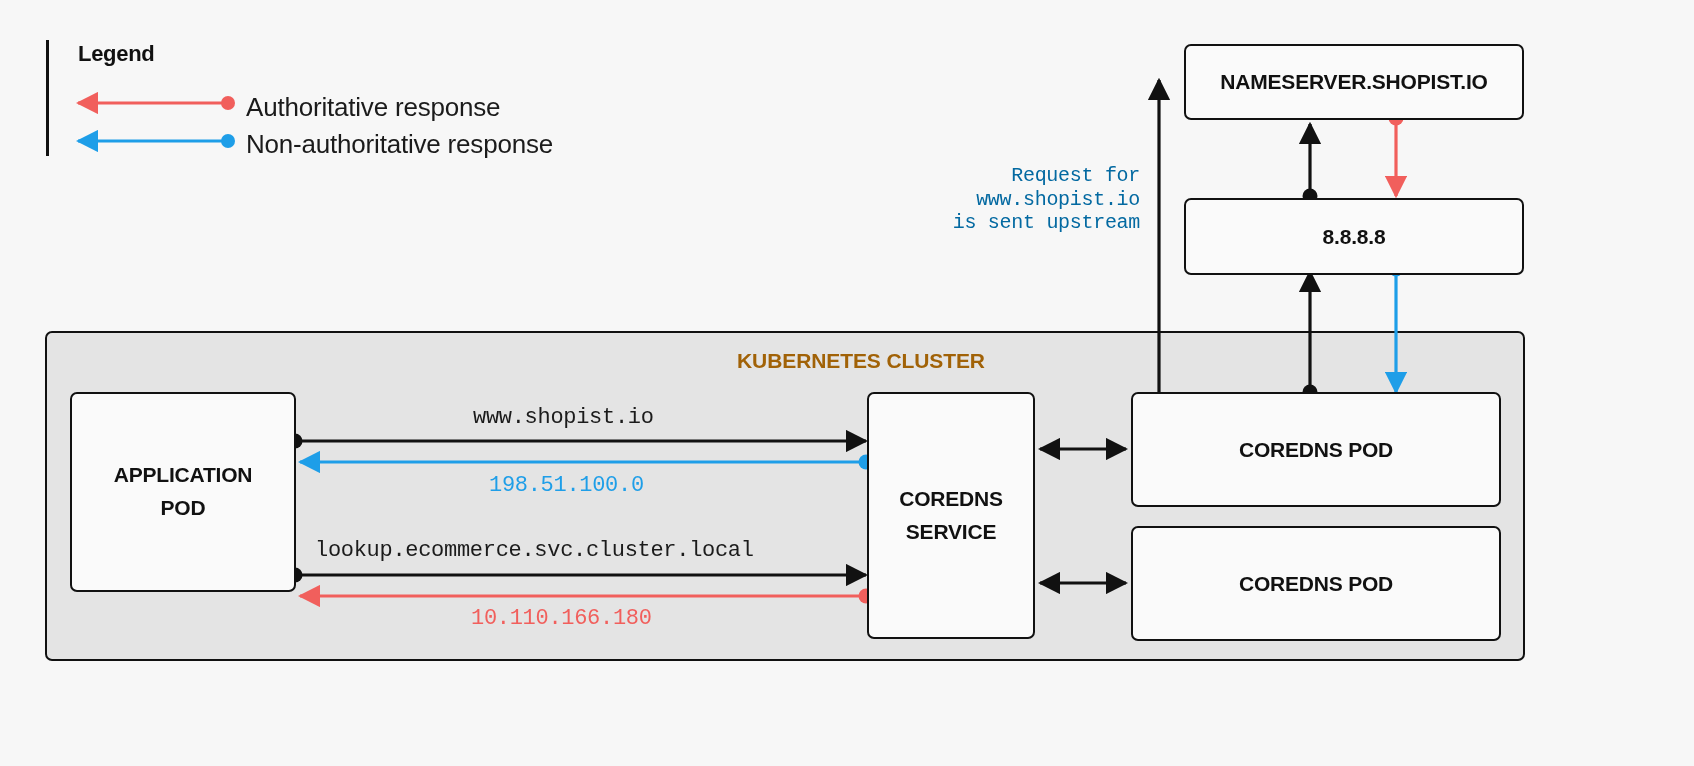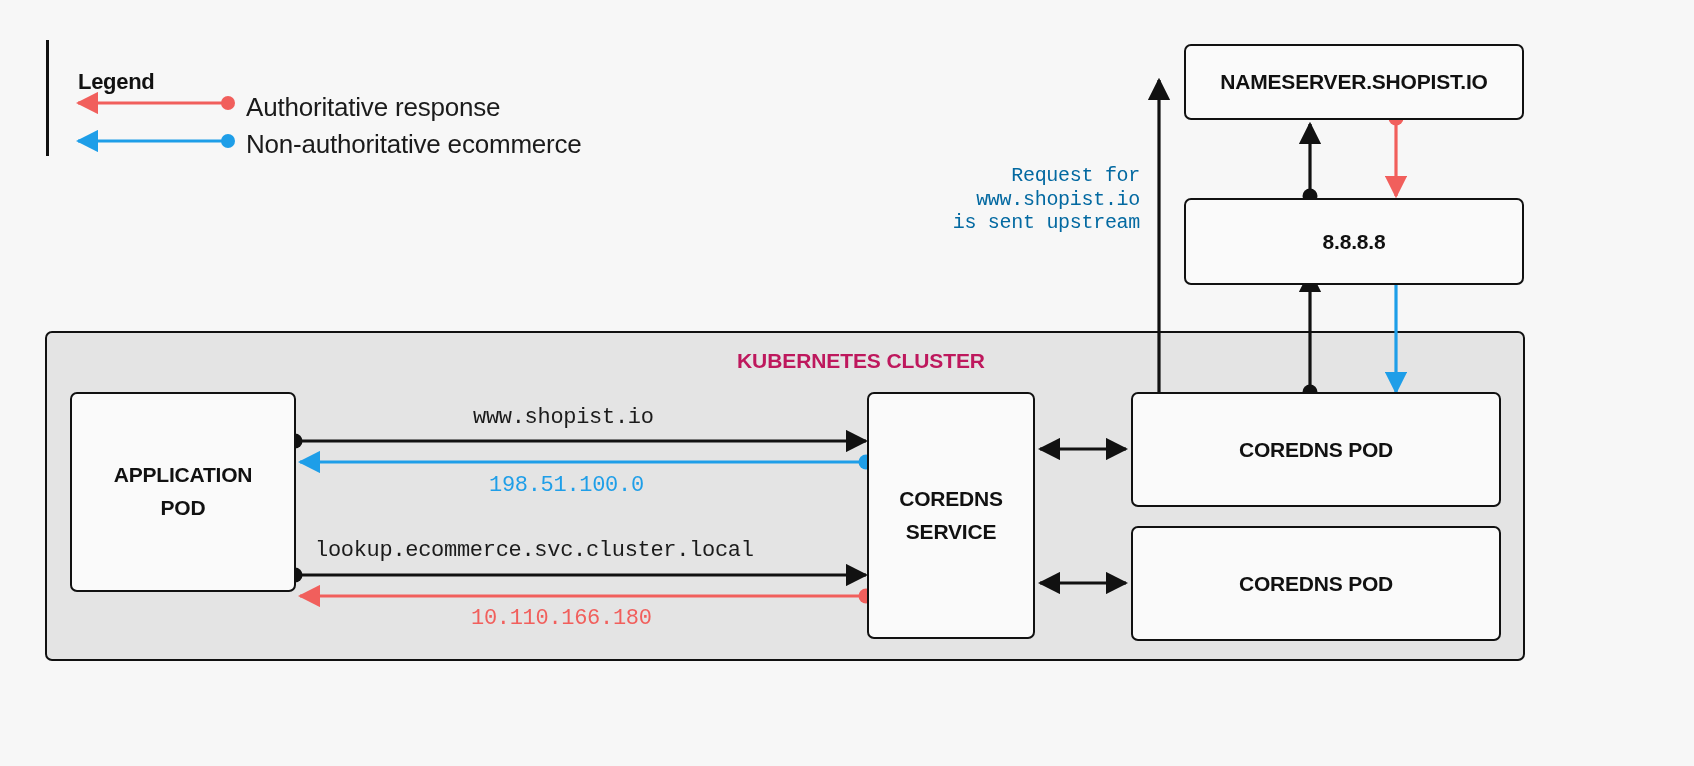--- a/index.html
+++ b/index.html
@@ -35,21 +35,20 @@
     background: #111111;
   }
   #legend-title {
     position: absolute;
     left: 78px;
     top: 41px;
     font-size: 22px;
     font-weight: bold;
     color: #111111;
     letter-spacing: -0.3px;
-    margin-top: 28px;
   }
   .legend-text {
     font-size: 26px;
     color: #1b1b1b;
     letter-spacing: -0.2px;
   }
   #legend-auth-label { left: 246px; top: 92px; }
   #legend-nonauth-label { left: 246px; top: 129px; }
 
   
@@ -79,21 +78,21 @@
     box-sizing: border-box;
   }
   #cluster-title {
     position: absolute;
     left: 45px;
     top: 349px;
     width: 1632px;
     text-align: center;
     font-size: 21px;
     font-weight: bold;
-    color: #be185d;
+    color: #a16207;
     letter-spacing: -0.1px;
   }
   #app-pod {
     left: 70px; top: 392px; width: 226px; height: 200px;
     font-size: 21px; line-height: 1.55;
   }
   #coredns-service {
     left: 867px; top: 392px; width: 168px; height: 247px;
     font-size: 21px; line-height: 1.55; border-radius: 7px;
   }
@@ -103,21 +102,21 @@
   }
   #coredns-pod-2 {
     left: 1131px; top: 526px; width: 370px; height: 115px;
     font-size: 21px;
   }
   #nameserver-box {
     left: 1184px; top: 44px; width: 340px; height: 76px;
     font-size: 21px;
   }
   #resolver-box {
-    left: 1184px; top: 198px; width: 340px; height: 87px;
+    left: 1184px; top: 198px; width: 340px; height: 77px;
     font-size: 21px;
   }
 
   
   .mono {
     font-family: "Liberation Mono", monospace;
     font-size: 22px;
     letter-spacing: -0.3px;
   }
   #label-upstream {
@@ -208,21 +207,21 @@
 
   <g>
     <line x1="1396" y1="269" x2="1396" y2="392" stroke="#1e9ee8" stroke-width="3.2" marker-end="url(#ah-blue)"></line>
     <circle cx="1396" cy="269" r="7.5" fill="#1e9ee8"></circle>
   </g>
 </svg>
 
 <div id="legend-bar"></div>
 <div id="legend-title">Legend</div>
 <div class="lbl legend-text" id="legend-auth-label">Authoritative response</div>
-<div class="lbl legend-text" id="legend-nonauth-label">Non-authoritative ecommerce</div>
+<div class="lbl legend-text" id="legend-nonauth-label">Non-authoritative response</div>
 
 <div class="box" id="nameserver-box">NAMESERVER.SHOPIST.IO</div>
 
 <div class="box" id="resolver-box">8.8.8.8</div>
 
 <div class="box" id="app-pod" style="white-space: pre-line;">APPLICATION
 POD</div>
 
 <div class="box" id="coredns-service" style="white-space: pre-line;">COREDNS
 SERVICE</div>

